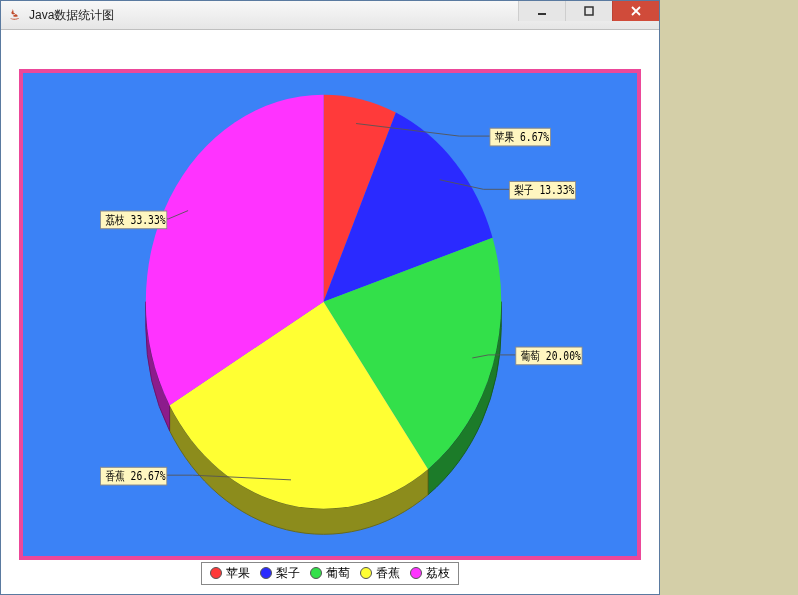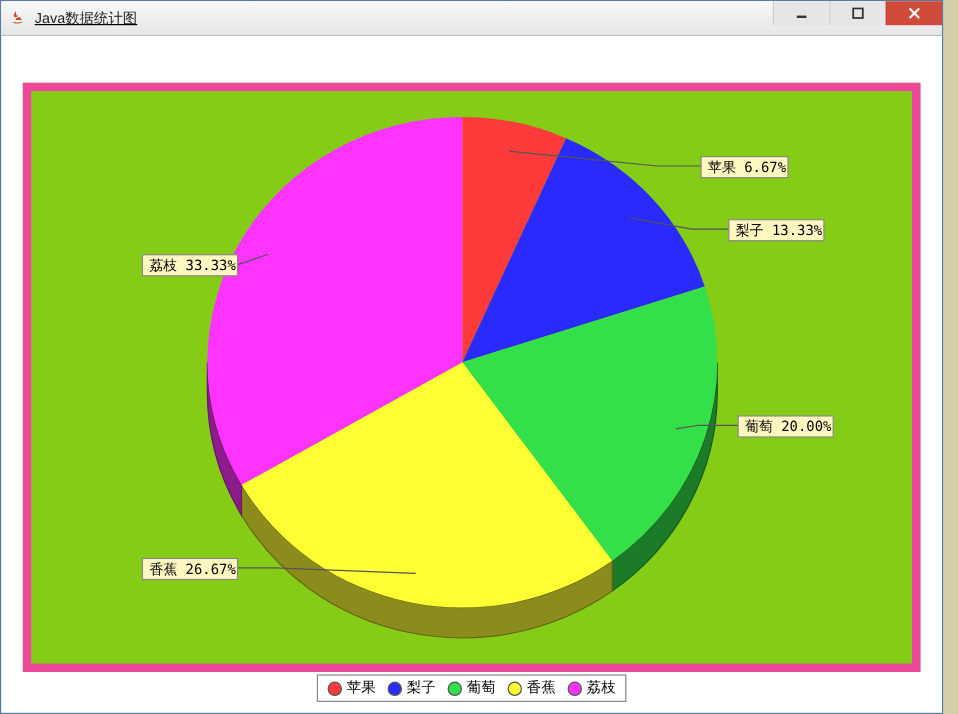--- a/index.html
+++ b/index.html
@@ -7,26 +7,25 @@
     padding: 0;
     width: 798px;
     height: 595px;
     font-family: "SimSun", "Microsoft YaHei", sans-serif;
     background: #d4cfa8;
     overflow: hidden;
   }
   .window {
     position: absolute;
     left: 0; top: 0;
-    width: 786px;
+    width: 660px;
     height: 595px;
     background: #fff;
     border: 1px solid #5a7aa0;
     box-sizing: border-box;
-    text-decoration: underline;
   }
   .titlebar {
     height: 28px;
     background: linear-gradient(#f8f8f8, #e6e6e6);
     border-bottom: 1px solid #bfbfbf;
     display: flex;
     align-items: center;
     font-size: 12px;
     padding-left: 6px;
     position: relative;
@@ -66,31 +65,31 @@
     font-size: 22px;
     font-weight: bold;
     color: #000;
     padding: 4px 0 2px 0;
   }
   .plot-area {
     position: absolute;
     left: 10px; right: 10px;
     top: 34px;
     bottom: 26px;
-    background: #84cc16;
-    border: 7px solid #ec4899;
+    background: #3b82f6;
+    border: 4px solid #ec4899;
   }
   .legend-area {
     position: absolute;
     left: 0; right: 0;
     bottom: 2px;
     height: 22px;
     display: flex;
     justify-content: center;
-    align-items: flex-start;
+    align-items: center;
   }
   .legend-box {
     border: 1px solid #888;
     background: #fff;
     padding: 2px 8px;
     display: flex;
     gap: 10px;
     font-size: 12px;
     align-items: center;
   }

